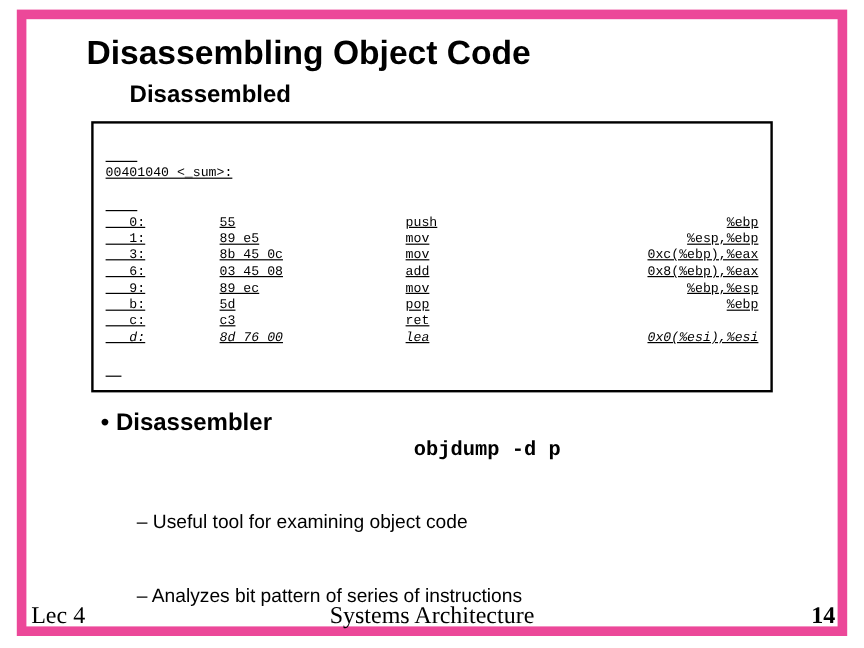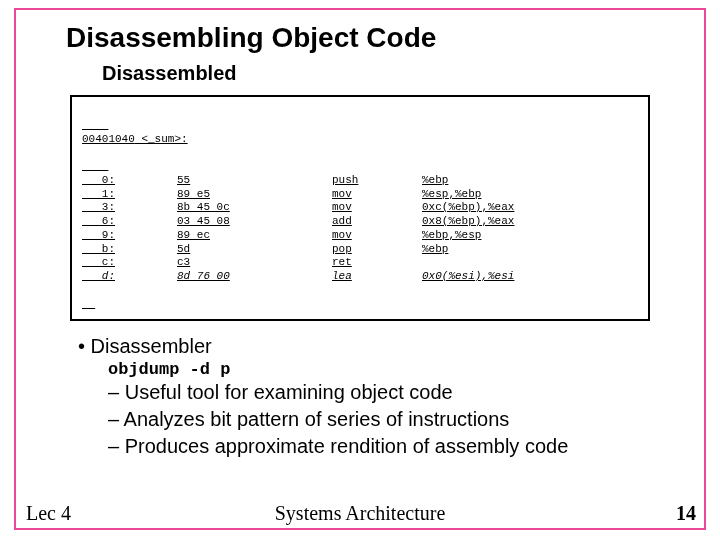--- a/index.html
+++ b/index.html
@@ -1,31 +1,31 @@
 <!DOCTYPE html>
 <html><head>
 <meta charset="utf-8">
 <style>
   * { box-sizing: border-box; margin: 0; padding: 0; }
   body { width: 720px; height: 540px; background: #fff; position: relative; font-family: Arial, sans-serif; }
-  .slide-border { position: absolute; top: 8px; left: 14px; right: 14px; bottom: 10px; border: 2px solid #ec4899; padding: 0; }
+  .slide-border { position: absolute; top: 8px; left: 14px; right: 14px; bottom: 10px; border: 8px solid #ec4899; padding: 0; }
   .title { font-size: 28px; font-weight: bold; color: #000; padding: 12px 0 8px 50px; }
   .subtitle { font-size: 20px; font-weight: bold; padding: 0 0 4px 50px; margin-left: 36px; }
   .codebox { margin: 6px 54px 0 54px; border: 2px solid #000; padding: 8px 10px; font-family: "Courier New", monospace; font-size: 11px; line-height: 1.25; white-space: pre; text-decoration: underline; }
   .row { display: flex; }
   .c-addr { width: 95px; }
   .c-hex  { width: 155px; }
   .c-mn   { width: 90px; }
-  .c-ops  { flex: 1; }
+  .c-ops  { flex: 1; text-align: right; }
   .italic { font-style: italic; }
   .bullets { padding: 14px 0 0 62px; }
-  .b1 { font-size: 20px; font-weight: normal; padding-bottom: 2px; }
+  .b1 { font-size: 20px; font-weight: bold; padding-bottom: 2px; }
   .b1::before { content: "• "; }
-  .cmd { font-family: "Courier New", monospace; font-size: 17px; font-weight: bold; padding-left: 30px; }
-  .b2 { font-size: 20px; padding: 2px 0 2px 30px; }
+  .cmd { font-family: "Courier New", monospace; font-size: 17px; font-weight: bold; padding-left: 30px; text-align: center; }
+  .b2 { font-size: 16px; padding: 2px 0 2px 30px; margin-top: 40px; }
   .b2::before { content: "–  "; }
   .mono { font-family: "Courier New", monospace; }
   .footer { position: absolute; bottom: 18px; left: 0; right: 0; height: 20px; font-size: 20px; font-family: "Times New Roman", serif; }
   .footer .fl { position: absolute; left: 26px; }
   .footer .fc { width: 100%; text-align: center; }
   .footer .fr { position: absolute; right: 24px; top: 0; font-weight: bold; }
 </style>
 </head>
 <body>
 

